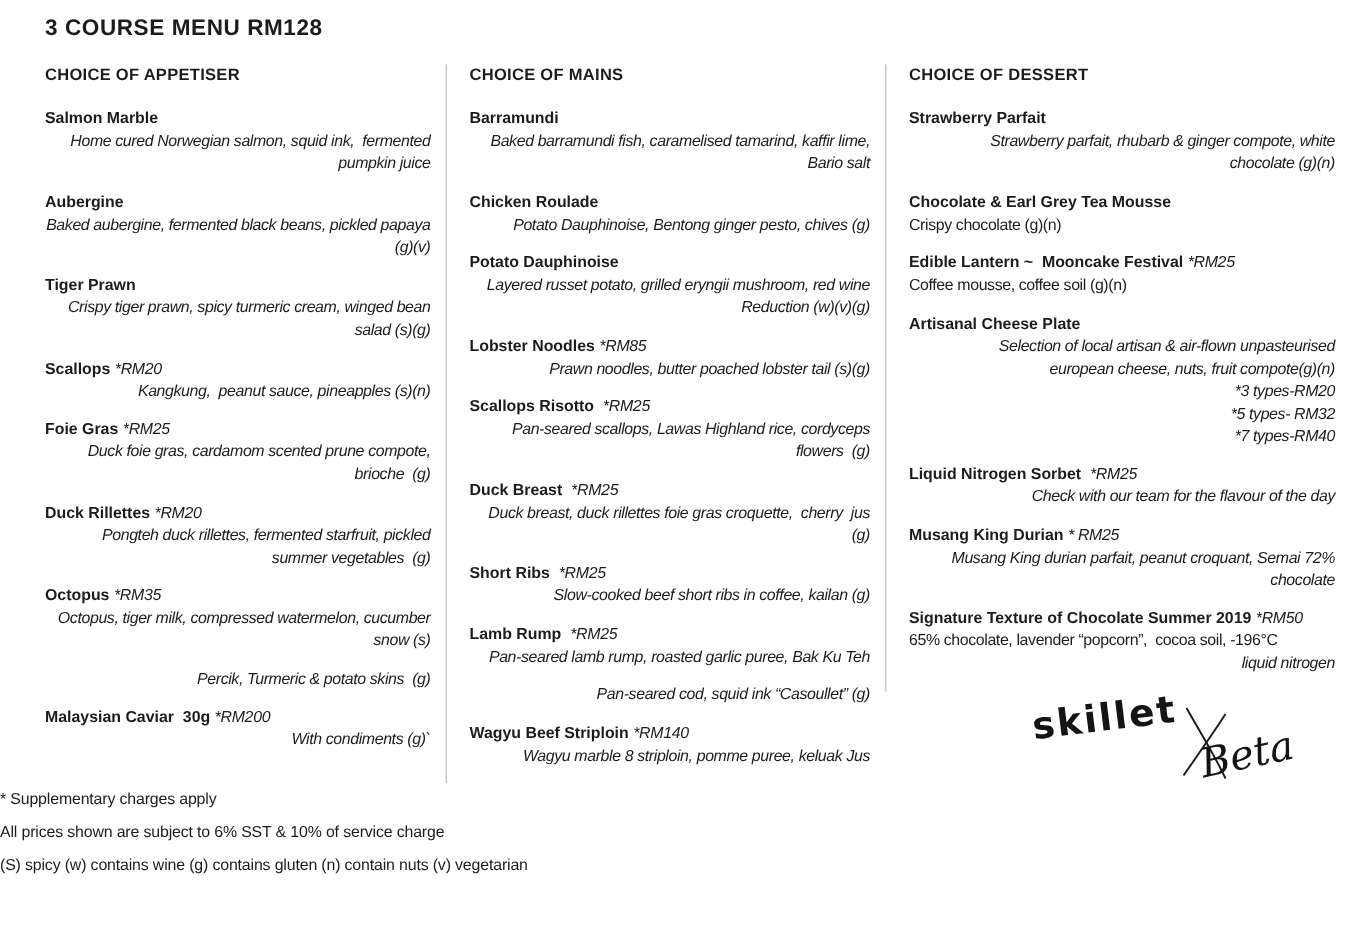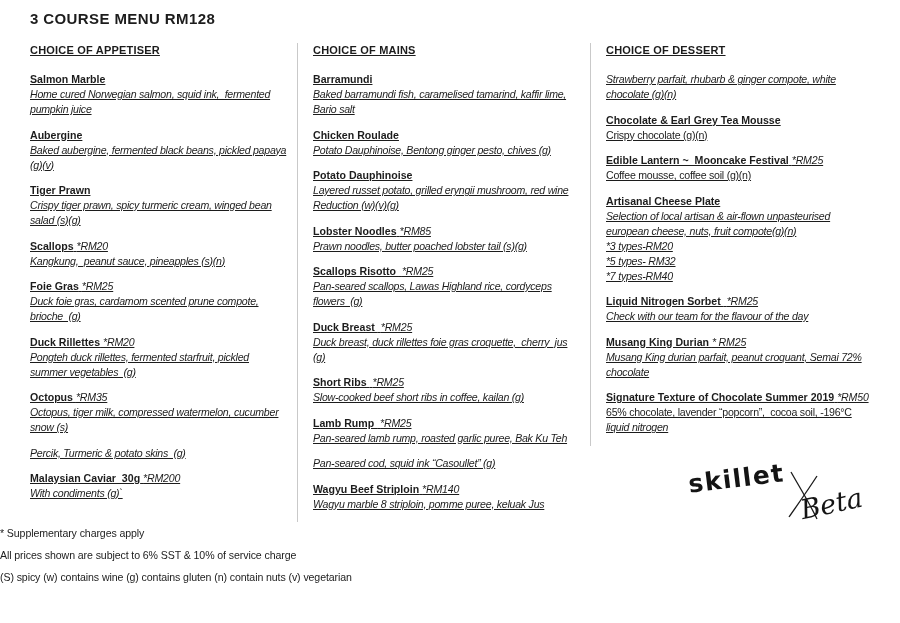--- a/index.html
+++ b/index.html
@@ -25,21 +25,21 @@
     font-weight: bold;
     letter-spacing: 0.4px;
   }
 
   .menu-grid {
     display: grid;
     grid-template-columns: 267px 293px 310px;
     margin: 16px 0 0 30px;
     align-items: start;
   }
-  .menu-column { padding-right: 10px; text-decoration: underline; }
+  .menu-column { padding-right: 10px; }
   .menu-column.with-divider {
     border-left: 1px solid var(--divider);
     padding-left: 15px;
   }
 
   .column-header {
     margin: 0 0 14px 0;
     font-size: 11px;
     font-weight: bold;
     letter-spacing: 0.2px;
@@ -58,21 +58,21 @@
     font-style: italic;
     letter-spacing: -0.2px;
     text-align: right;
   }
   .desc-line {
     font-size: 10.6px;
     line-height: 15px;
     letter-spacing: -0.25px;
     white-space: pre;
   }
-  .desc-line.italic { font-style: italic; }
+  .desc-line.italic { font-style: italic; text-align: right; }
 
   .footer {
     width: 900px;
   }
   .footer-line {
     font-size: 10.6px;
     line-height: 22px;
     letter-spacing: -0.1px;
   }
 
@@ -202,20 +202,21 @@
           <div class="desc-line italic">Pan-seared cod, squid ink “Casoullet” (g)</div>
         </div>
         <div class="menu-item">
           <div class="item-name-line"><span class="item-name">Wagyu Beef Striploin</span> <span class="item-price">*RM140</span></div>
           <div class="desc-line italic">Wagyu marble 8 striploin, pomme puree, keluak Jus</div>
         </div>
       </section>
       <section class="menu-column with-divider">
         <h2 class="column-header">CHOICE OF DESSERT</h2>
         <div class="menu-item">
+          <div class="item-name-line"><span class="item-name">Strawberry Parfait</span></div>
           <div class="desc-line italic">Strawberry parfait, rhubarb &amp; ginger compote, white</div>
           <div class="desc-line italic">chocolate (g)(n)</div>
         </div>
         <div class="menu-item">
           <div class="item-name-line"><span class="item-name">Chocolate &amp; Earl Grey Tea Mousse</span></div>
           <div class="desc-line upright">Crispy chocolate (g)(n)</div>
         </div>
         <div class="menu-item">
           <div class="item-name-line"><span class="item-name">Edible Lantern ~  Mooncake Festival</span> <span class="item-price">*RM25</span></div>
           <div class="desc-line upright">Coffee mousse, coffee soil (g)(n)</div>

